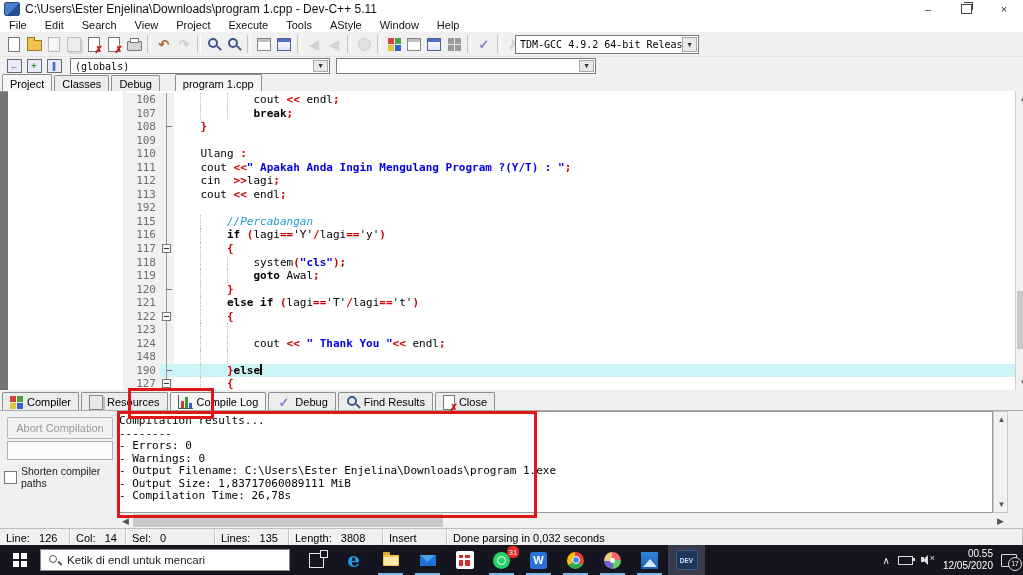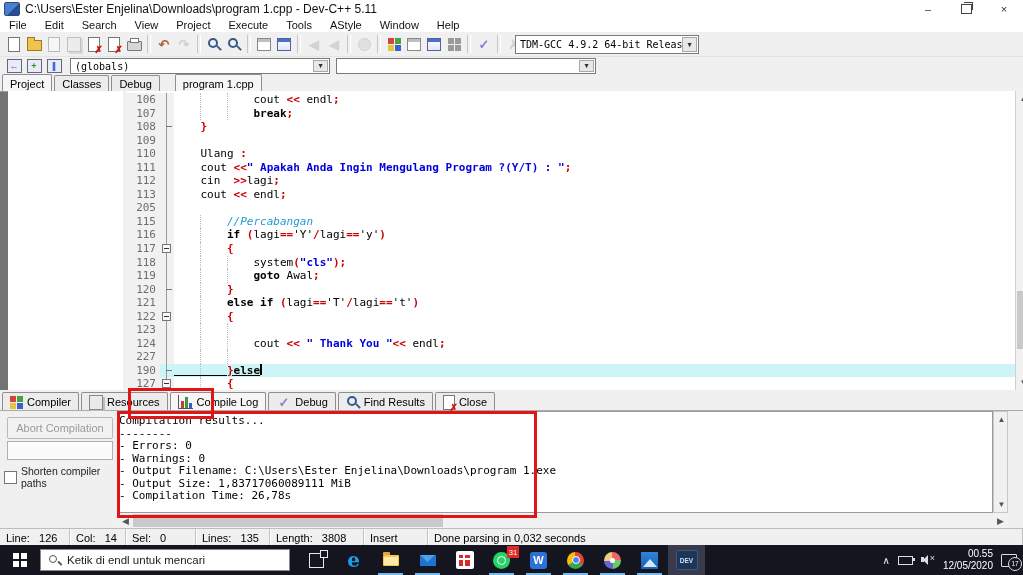--- a/index.html
+++ b/index.html
@@ -78,21 +78,21 @@
   #splitter{position:absolute;left:115px;top:0;width:3px;height:299px;background:#f0f0f0;}
   #editor{position:absolute;left:118px;top:0;width:890px;height:299px;background:#fff;overflow:hidden;padding-top:2px;box-sizing:border-box;}
   .row{display:flex;height:13.55px;font-family:"DejaVu Sans Mono",monospace;font-size:11px;line-height:13.55px;}
   .num{width:30px;text-align:right;padding-right:4px;color:#6e6e6e;background:#f1f1f1;flex:none;}
   .fold{width:14px;background:#f1f1f1;position:relative;flex:none;}
   .fold::before{content:"";position:absolute;left:6px;top:0;bottom:0;width:1px;background:#9a9a9a;}
   .fold .fbox{position:absolute;left:2px;top:2px;width:9px;height:9px;background:#f8f8f8;border:1px solid #777;box-sizing:border-box;z-index:2;}
   .fold .fbox::before{content:"";position:absolute;left:1px;right:1px;top:3px;height:1px;background:#333;}
   .fold .ftick{position:absolute;left:6px;top:6px;width:6px;height:1px;background:#777;z-index:2;}
   .code{white-space:pre;position:relative;flex:1;}
-  .row.cur .code,.row.cur .fold{background:#cdf5f7;text-decoration:underline;}
+  .row.cur .code,.row.cur .fold{background:#cdf5f7;}
   .row.cur .fold::before{background:#9a9a9a;}
   .tk-k{font-weight:bold;color:#000;}
   .tk-o{color:#cc0000;font-weight:bold;}
   .tk-s{color:#0000e0;font-weight:bold;}
   .tk-c{color:#1f9bd4;font-style:italic;}
   .guide{position:absolute;top:0;bottom:0;border-left:1px dotted #bcbcbc;}
   .caret{display:inline-block;width:1.5px;height:11px;background:#000;vertical-align:-1px;}
   #edscroll{position:absolute;right:0;top:0;width:15px;height:299px;background:#f1f1f1;border-left:1px solid #d0d0d0;}
   .sarrow{position:absolute;left:0;width:15px;height:15px;display:flex;align-items:center;justify-content:center;color:#555;font-size:8px;}
   #edthumb{position:absolute;left:1px;width:13px;top:200px;height:58px;background:#c9c9c9;}
@@ -145,21 +145,21 @@
   .tk-gift{width:18px;height:18px;background:#fff;border-radius:2px;display:flex;align-items:center;justify-content:center;}
   .tk-gift::before{content:"";width:11px;height:11px;background:
       linear-gradient(#d42a2a,#d42a2a),
       linear-gradient(#fff,#fff) 4.5px 0/2px 11px no-repeat,
       linear-gradient(#fff,#fff) 0 4.5px/11px 2px no-repeat;
       background:#d42a2a;box-shadow:inset 0 0 0 0 #fff;position:relative;
       background-image:linear-gradient(to right,transparent 4px,#fff 4px,#fff 6px,transparent 6px),linear-gradient(to bottom,transparent 3px,#fff 3px,#fff 5px,transparent 5px);}
   .tk-whatsapp{width:17px;height:17px;background:#25d366;border-radius:50%;position:relative;}
   .tk-whatsapp::before{content:"";position:absolute;left:4px;top:4px;width:9px;height:9px;border:1.8px solid #fff;border-radius:50%;box-sizing:border-box;}
   .tk-whatsapp::after{content:"";position:absolute;left:2px;bottom:1px;border-left:4px solid transparent;border-top:4px solid #25d366;transform:rotate(12deg);}
-  .badge{position:absolute;top:1px;right:1px;min-width:12px;height:12px;background:#e02a2a;border-radius:0;color:#fff;font-size:7.5px;display:flex;align-items:center;justify-content:center;padding:0 1px;box-sizing:border-box;}
+  .badge{position:absolute;top:1px;right:1px;min-width:12px;height:12px;background:#e02a2a;border-radius:5px;color:#fff;font-size:7.5px;display:flex;align-items:center;justify-content:center;padding:0 1px;box-sizing:border-box;}
   .tk-wps{width:17px;height:17px;background:#2a72d8;border-radius:3px;color:#fff;font-size:11px;font-weight:bold;display:flex;align-items:center;justify-content:center;}
   .tk-chrome{width:17px;height:17px;border-radius:50%;background:conic-gradient(#ea4335 0 33%,#34a853 33% 66%,#fbbc05 66% 100%);position:relative;}
   .tk-chrome::after{content:"";position:absolute;left:4.5px;top:4.5px;width:8px;height:8px;background:#4285f4;border:1.5px solid #fff;border-radius:50%;box-sizing:border-box;}
   .tk-paint{width:17px;height:17px;border-radius:50%;background:conic-gradient(#e66 0 25%,#6c6 25% 50%,#66c 50% 75%,#ec8 75% 100%);position:relative;}
   .tk-paint::after{content:"";position:absolute;left:6px;top:6px;width:5px;height:5px;background:#fff;border-radius:50%;}
   .tk-photos{width:17px;height:17px;background:linear-gradient(#2e86d8,#1a5fb0);position:relative;overflow:hidden;}
   .tk-photos::after{content:"";position:absolute;left:2px;bottom:2px;border-left:7px solid transparent;border-right:7px solid transparent;border-bottom:8px solid #cfe6ff;}
   .tk-dev{width:20px;height:18px;background:#1d3557;border:1px solid #39597f;border-radius:2px;color:#cfe3ff;font-size:6.5px;font-weight:bold;display:flex;align-items:center;justify-content:center;}
   #tray{position:absolute;right:0;top:0;height:30px;display:flex;align-items:center;gap:8px;padding-right:6px;color:#fff;}
   .tray-chevron{font-size:10px;color:#eee;}
@@ -368,21 +368,21 @@
           <span class="num">112</span>
           <span class="fold"></span>
           <span class="code"><span class="tk-p">    cin  </span><span class="tk-o">&gt;&gt;</span><span class="tk-p">lagi</span><span class="tk-o">;</span></span>
         </div>
         <div class="row">
           <span class="num">113</span>
           <span class="fold"></span>
           <span class="code"><span class="tk-p">    cout </span><span class="tk-o">&lt;&lt;</span><span class="tk-p"> endl</span><span class="tk-o">;</span></span>
         </div>
         <div class="row">
-          <span class="num">205</span>
+          <span class="num">192</span>
           <span class="fold"></span>
           <span class="code"></span>
         </div>
         <div class="row">
           <span class="num">115</span>
           <span class="fold"></span>
           <span class="code"><span class="guide" style="left: 4ch;"></span><span class="tk-p">        </span><span class="tk-c">//Percabangan</span></span>
         </div>
         <div class="row">
           <span class="num">116</span>
@@ -429,21 +429,21 @@
           <span class="num">123</span>
           <span class="fold"></span>
           <span class="code"><span class="guide" style="left: 4ch;"></span><span class="guide" style="left: 8ch;"></span></span>
         </div>
         <div class="row">
           <span class="num">124</span>
           <span class="fold"></span>
           <span class="code"><span class="guide" style="left: 4ch;"></span><span class="guide" style="left: 8ch;"></span><span class="tk-p">            cout </span><span class="tk-o">&lt;&lt;</span><span class="tk-p"> </span><span class="tk-s">" Thank You "</span><span class="tk-o">&lt;&lt;</span><span class="tk-p"> endl</span><span class="tk-o">;</span></span>
         </div>
         <div class="row">
-          <span class="num">227</span>
+          <span class="num">148</span>
           <span class="fold"></span>
           <span class="code"><span class="guide" style="left: 4ch;"></span><span class="guide" style="left: 8ch;"></span></span>
         </div>
         <div class="row cur">
           <span class="num">190</span>
           <span class="fold">
             <span class="ftick"></span>
           </span>
           <span class="code"><span class="guide" style="left: 4ch;"></span><span class="tk-p">        </span><span class="tk-o">}</span><span class="tk-k">else</span><span class="caret"></span></span>
         </div>
@@ -517,21 +517,21 @@
       <div class="ha" style="right:0;">▶</div>
     </div>
   </div>
 
   <div class="redbox" id="redbox-tab"></div>
   <div class="redbox" id="redbox-log"></div>
 
   <div id="statusbar">
       <div class="seg" style="width: 70px;">Line:   126</div>
       <div class="seg" style="width: 56px;">Col:   14</div>
-      <div class="seg" style="width: 70px;">Sel:   0</div>
+      <div class="seg" style="width: 89px;">Sel:   0</div>
       <div class="seg" style="width: 74px;">Lines:   135</div>
       <div class="seg" style="width: 94px;">Length:   3808</div>
       <div class="seg" style="width: 64px;">Insert</div>
       <div class="seg" style="flex: 1 1 0%;">Done parsing in 0,032 seconds</div>
     </div>
 
   <div id="taskbar">
     <div id="start">
         <span class="sq"></span>
       </div>

